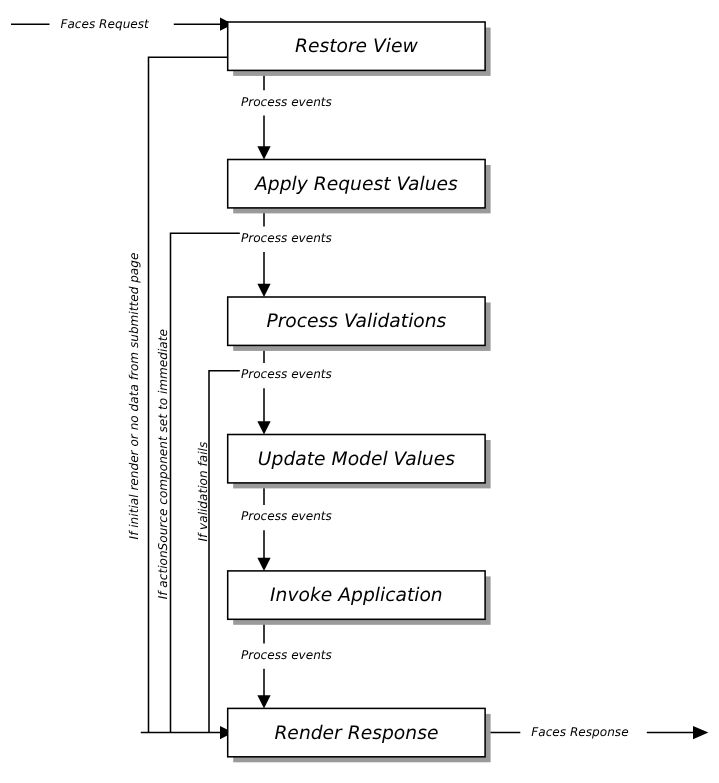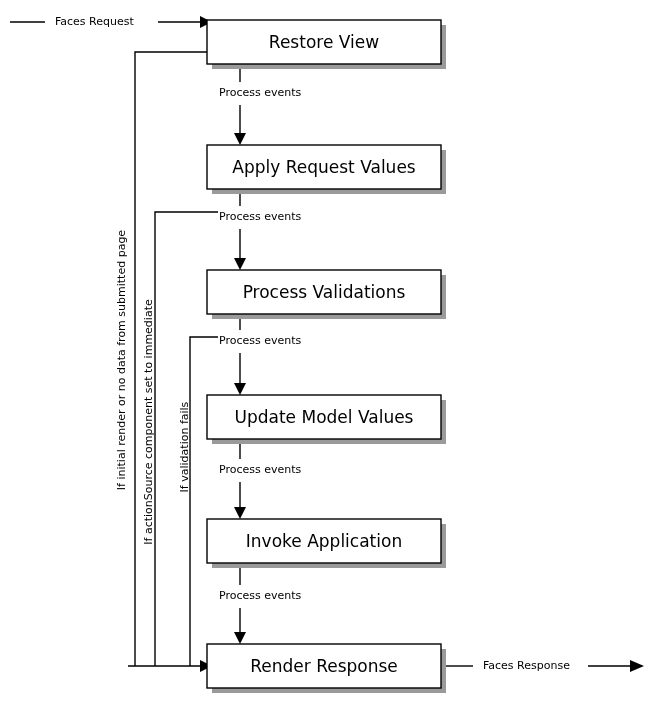--- a/index.html
+++ b/index.html
@@ -10,20 +10,21 @@
   body {
     width: 654px;
     height: 712px;
     font-family: "DejaVu Sans", sans-serif;
     overflow: hidden;
   }
   #diagram-root {
     position: relative;
     width: 652px;
     height: 712px;
+    font-style: italic;
   }
   svg#lifecycle-svg {
     display: block;
     width: 654px;
     height: 712px;
   }
   .box-shadow-rect {
     fill: #9a9a9a;
   }
   .box-rect {

